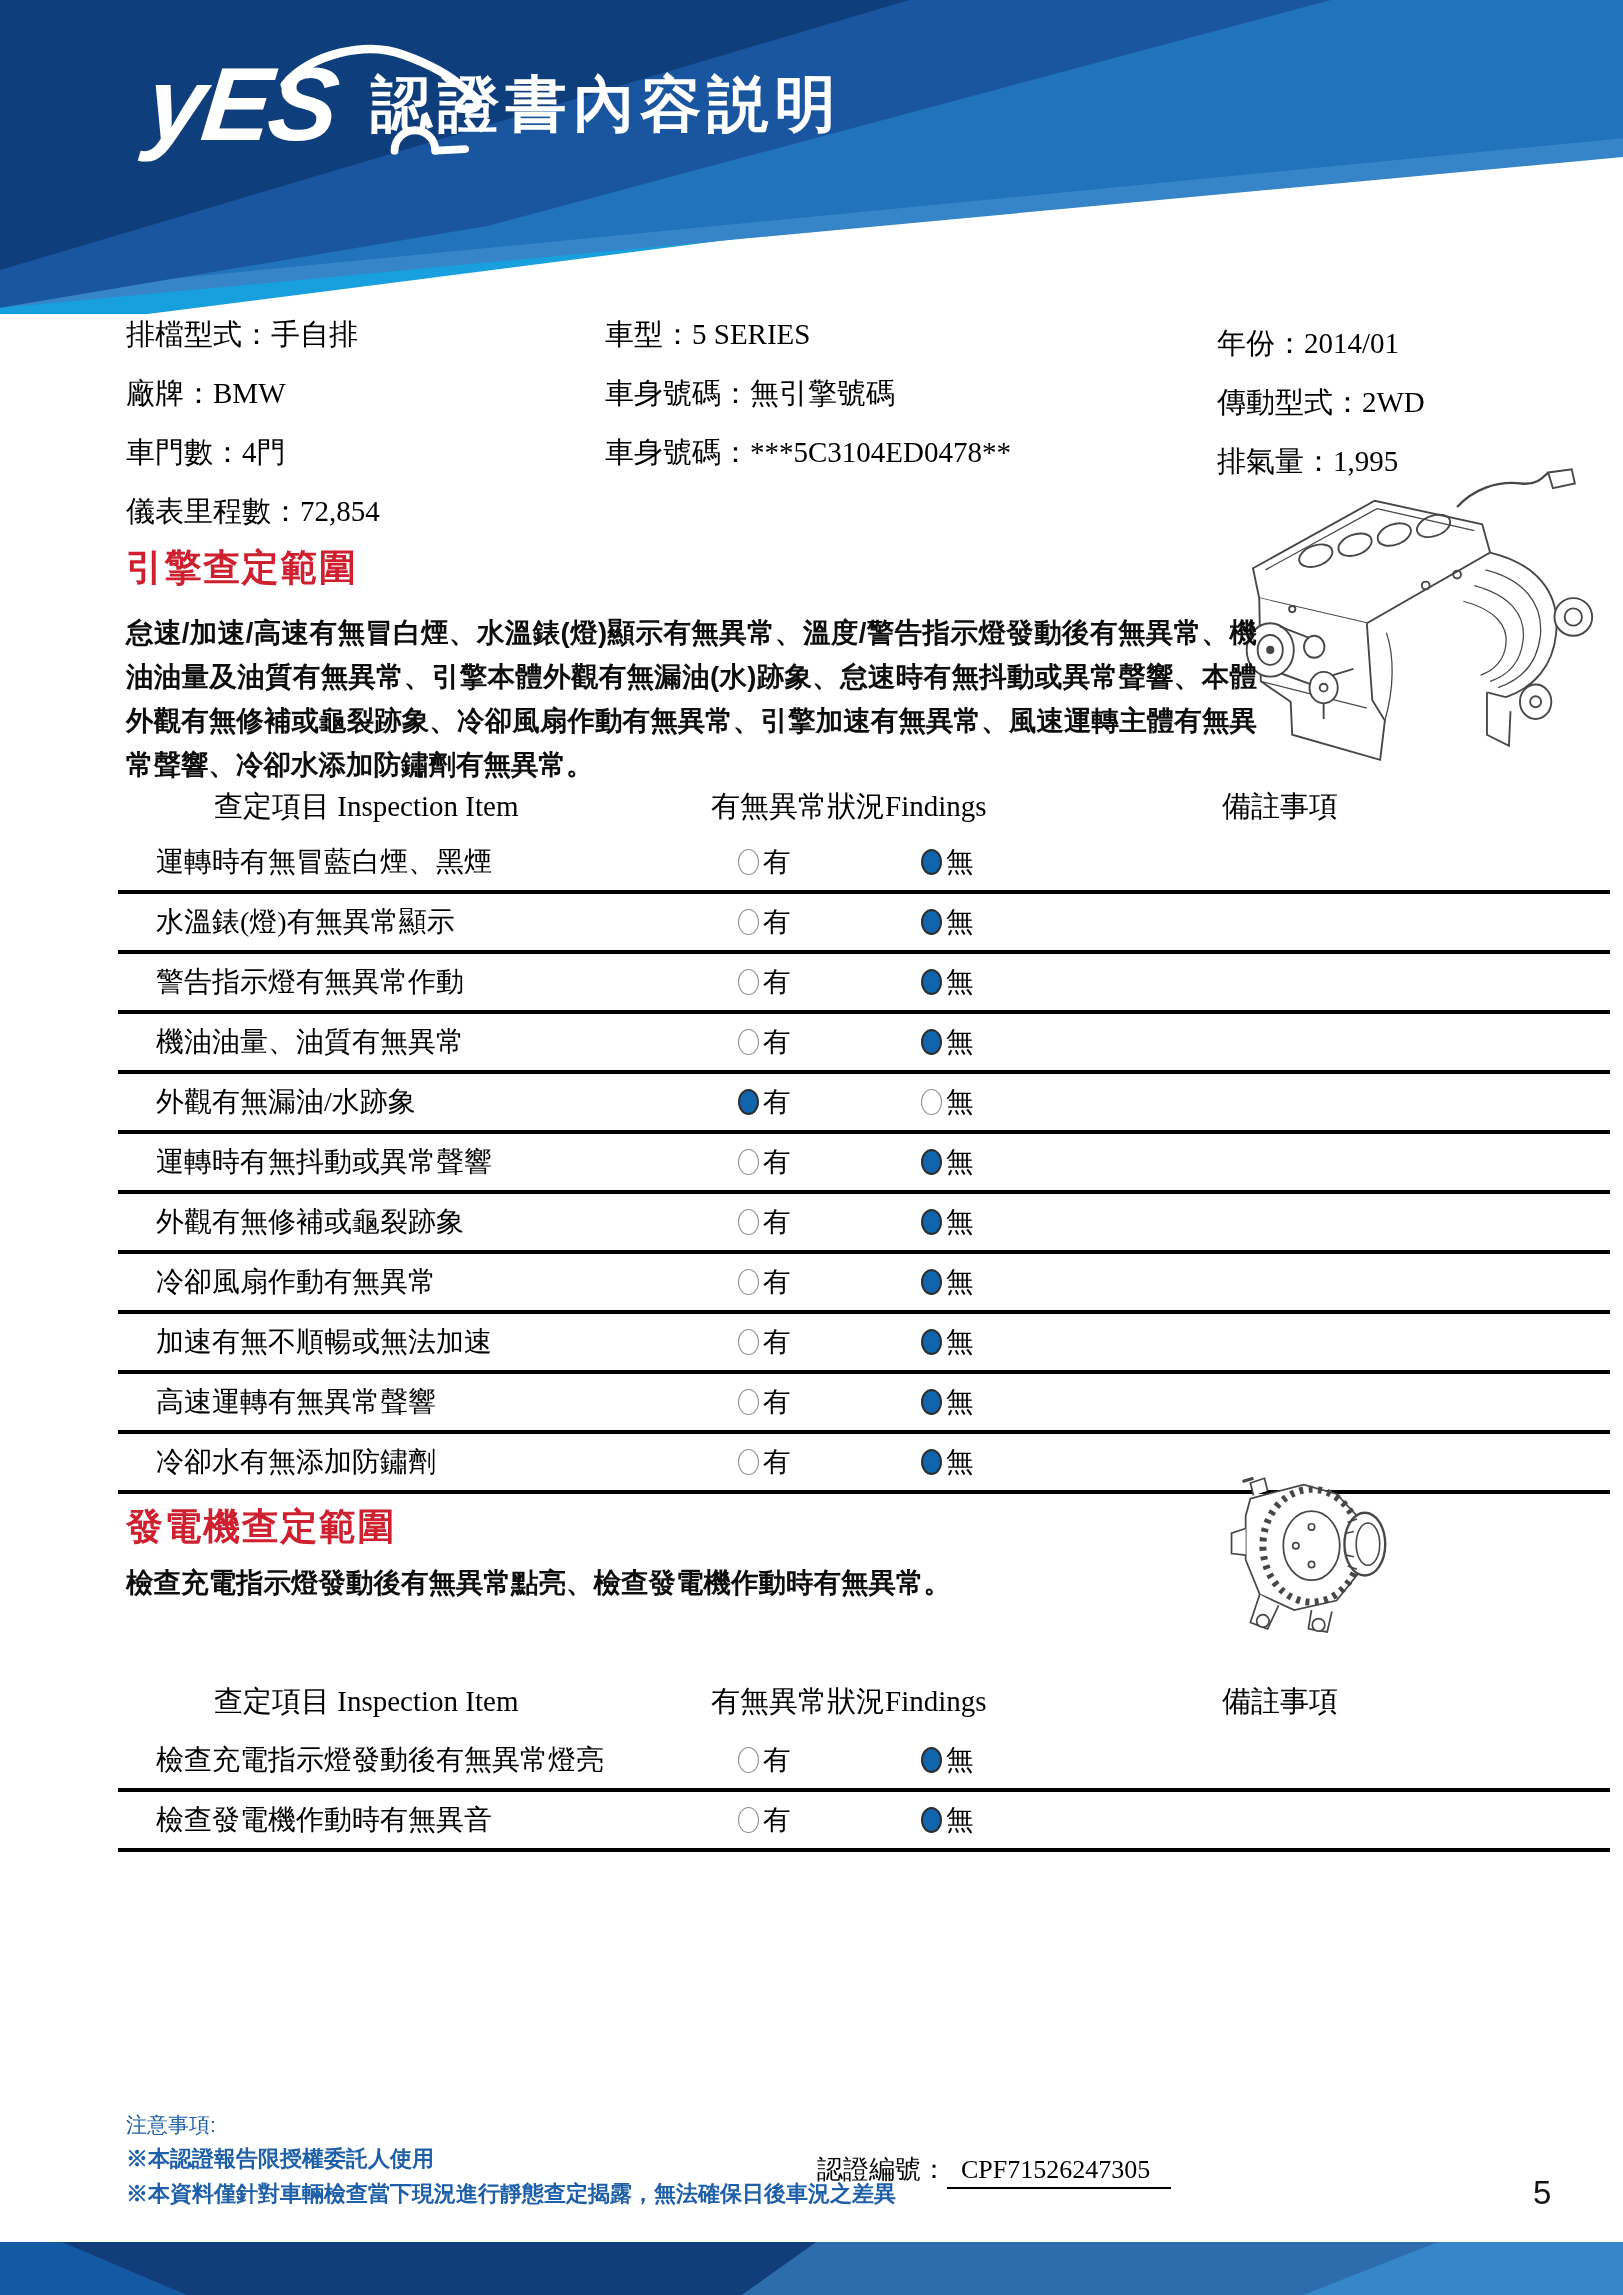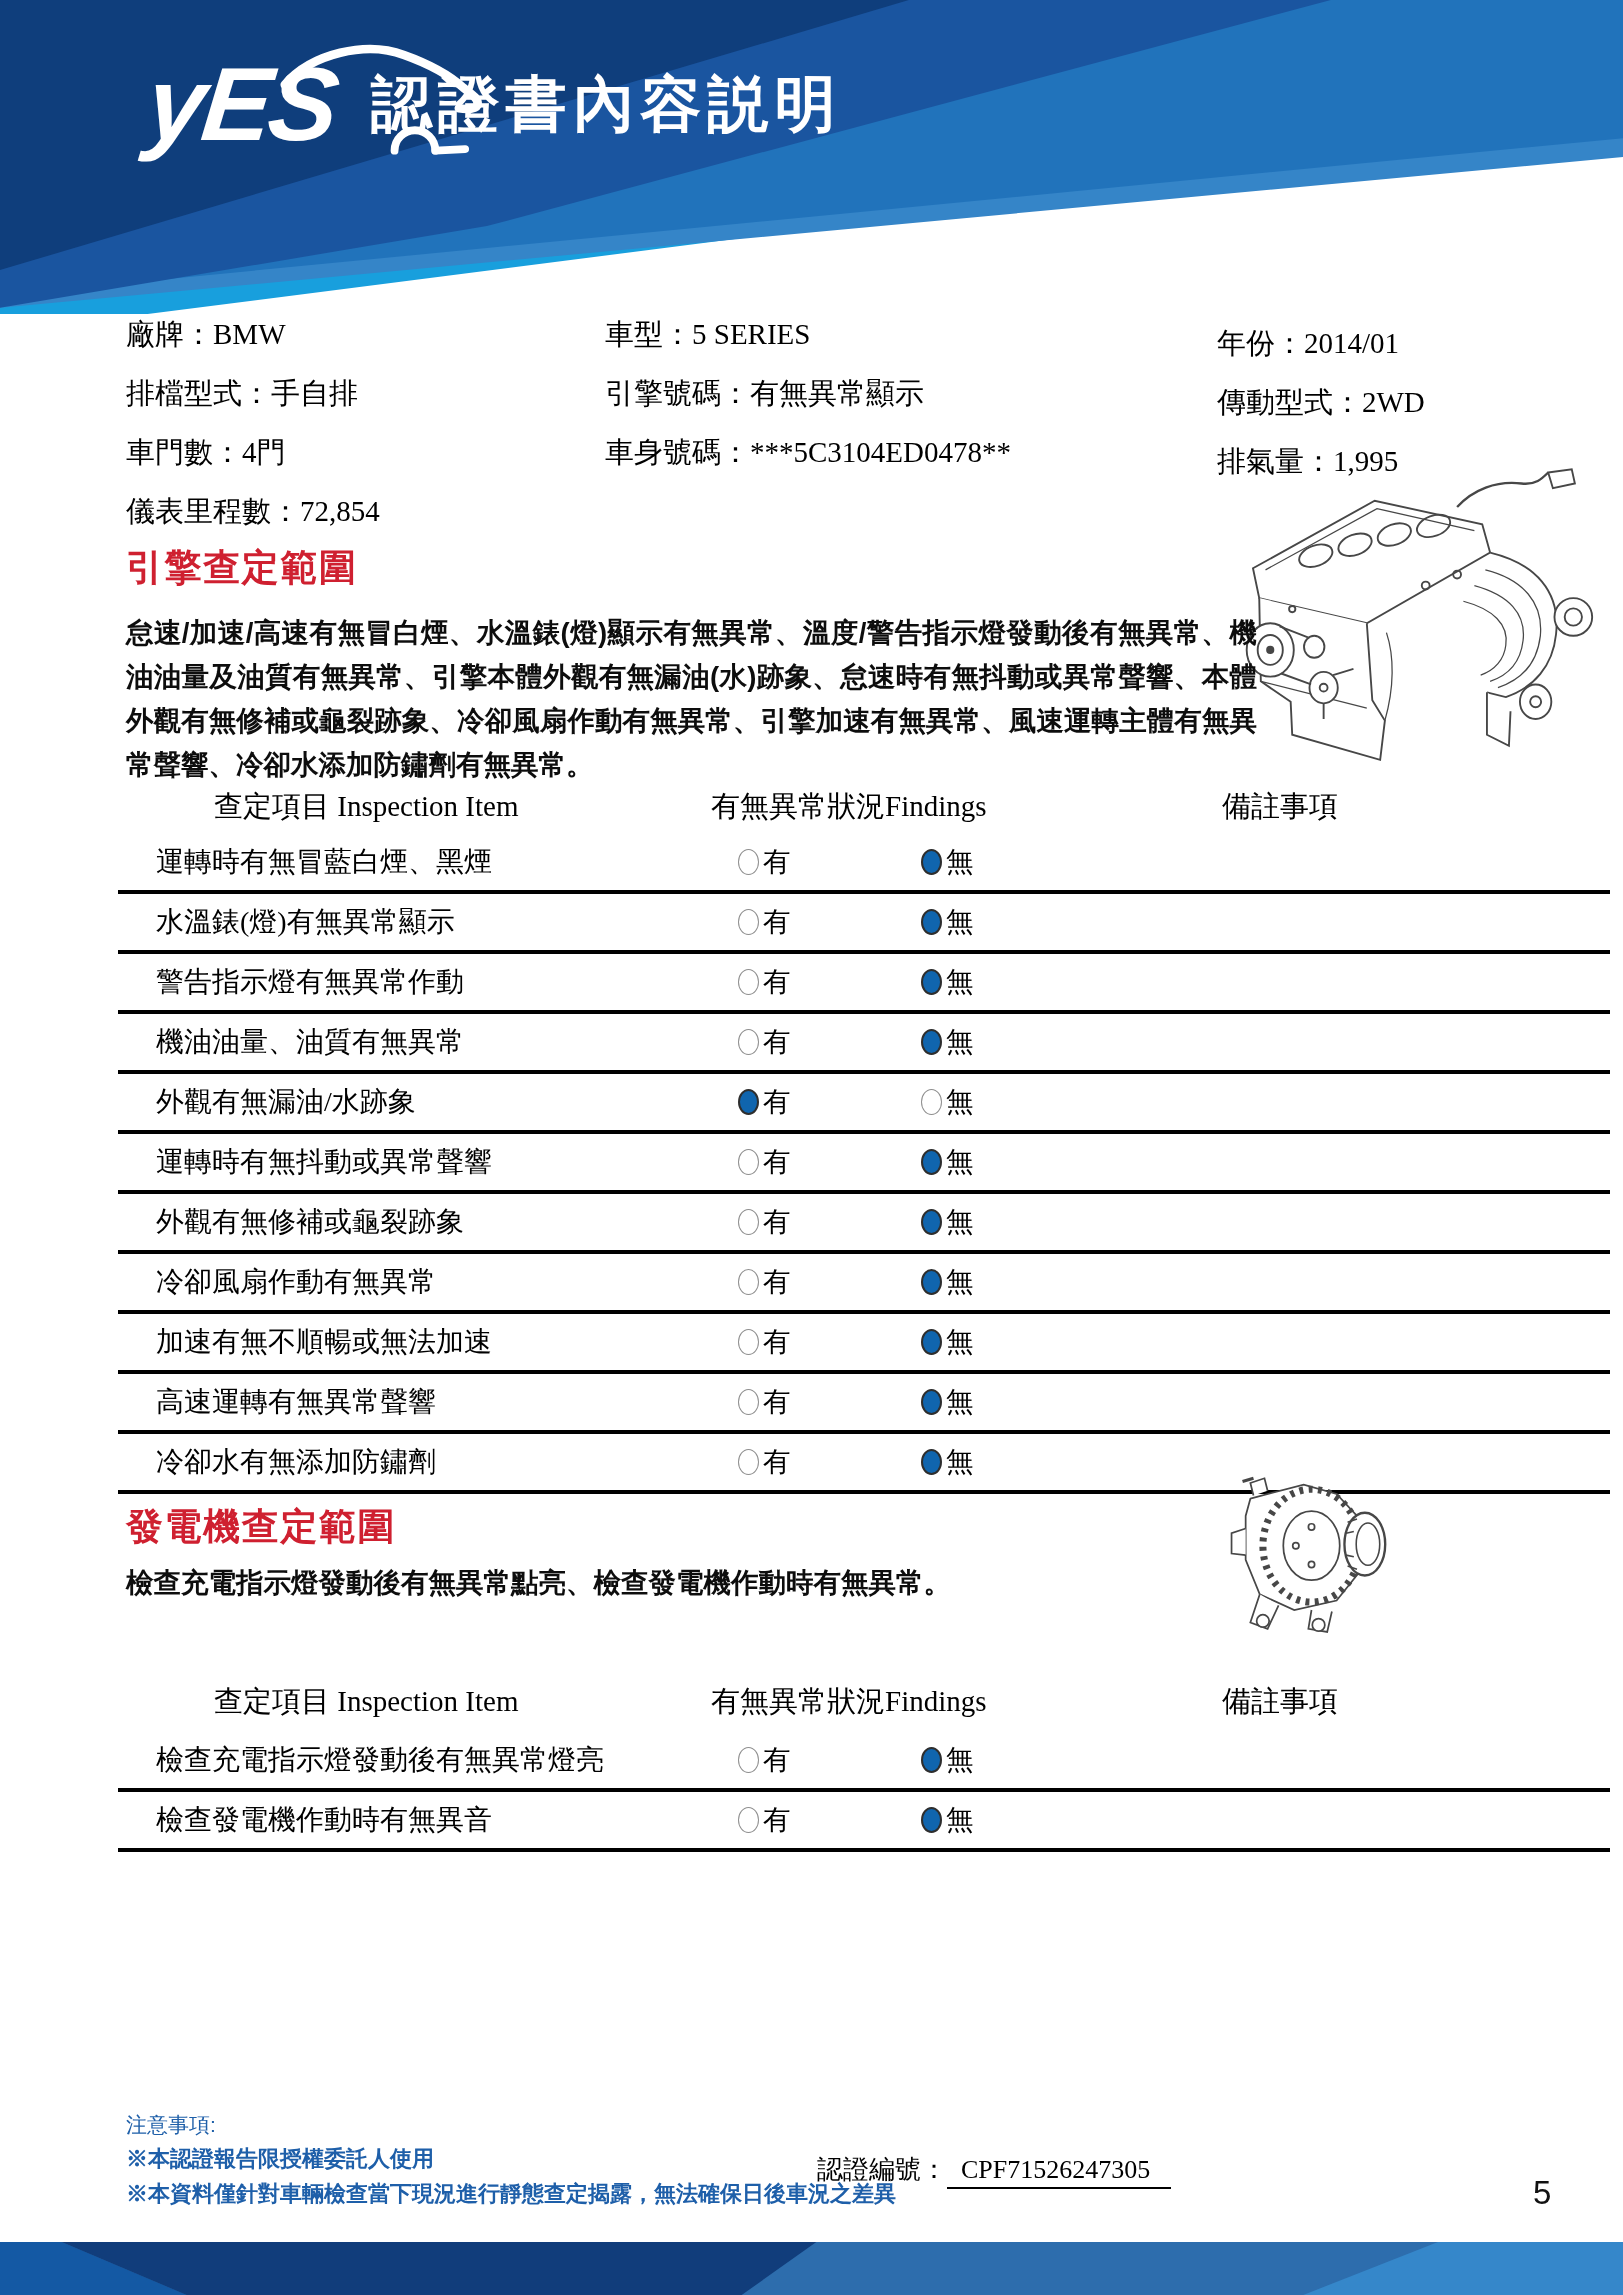--- a/index.html
+++ b/index.html
@@ -76,28 +76,28 @@
       <svg class="logo-car" width="204" height="149" viewBox="0 0 260 190" fill="none">
         <path d="M6 66 C40 26 110 10 158 28 C186 38 212 50 234 70 C244 78 252 82 252 90 C252 97 240 98 228 96" stroke="#ffffff" stroke-width="11" stroke-linecap="round"></path>
         <path d="M146 150 a26 26 0 0 1 52 0" stroke="#ffffff" stroke-width="10" stroke-linecap="round"></path>
         <path d="M198 150 L236 148" stroke="#ffffff" stroke-width="10" stroke-linecap="round"></path>
       </svg>
     </div>
     <div class="hdr-title">認證書內容説明</div>
   </div>
 
   <div class="info-col info-col1">
+      <div>排檔型式：手自排</div>
       <div>廠牌：BMW</div>
-      <div>排檔型式：手自排</div>
       <div>車門數：4門</div>
       <div>儀表里程數：72,854</div>
     </div>
   <div class="info-col info-col2">
       <div>車型：5 SERIES</div>
-      <div>引擎號碼：有無異常顯示</div>
+      <div>車身號碼：無引擎號碼</div>
       <div>車身號碼：***5C3104ED0478**</div>
     </div>
   <div class="info-col info-col3">
       <div>年份：2014/01</div>
       <div>傳動型式：2WD</div>
       <div>排氣量：1,995</div>
     </div>
 
   <svg class="engine-art" width="424" height="326" viewBox="0 0 540 415" fill="none" stroke="#474747" stroke-width="2.4">
     <path d="M70 148 L225 62 L362 92 L372 128 L215 218 L78 186 Z" fill="#fff"></path>

